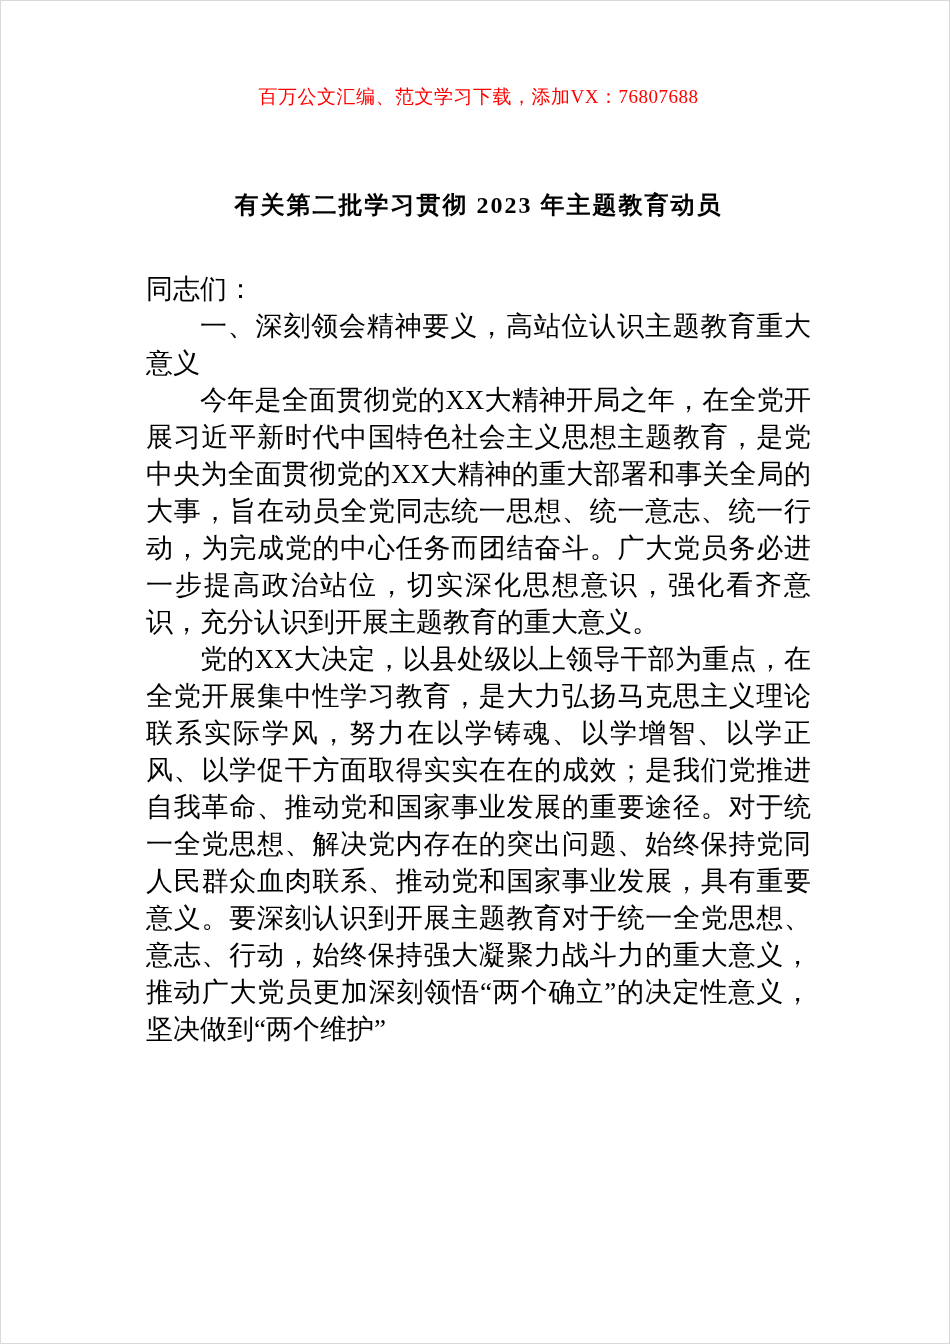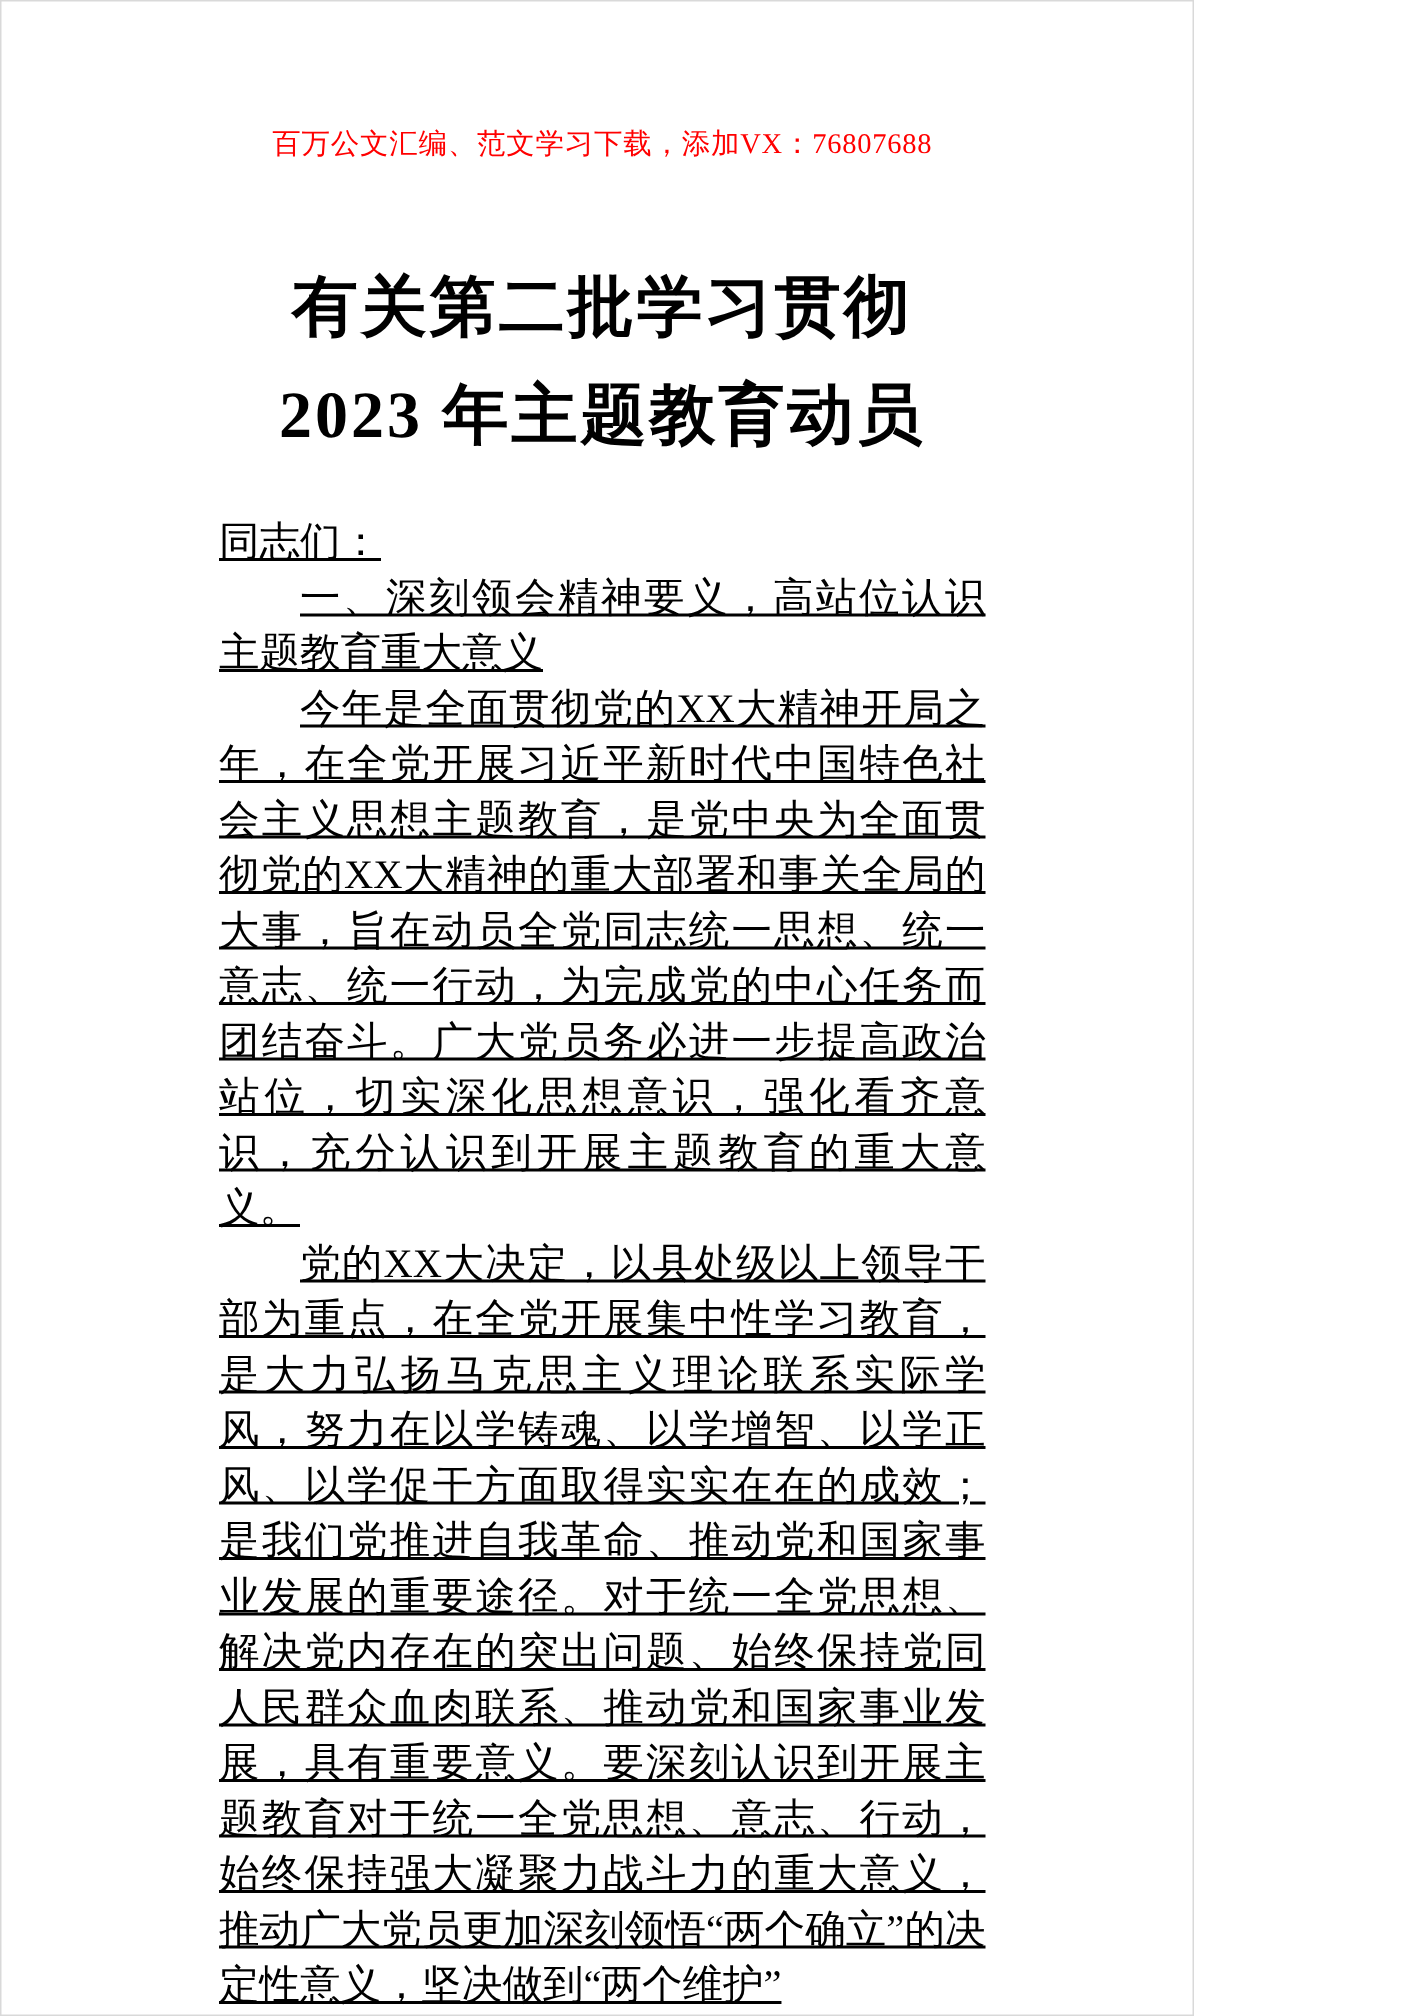--- a/index.html
+++ b/index.html
@@ -2,60 +2,59 @@
 <html><head>
 <meta charset="utf-8">
 <style>
   html, body {
     margin: 0;
     padding: 0;
     background: #ffffff;
   }
   .page {
     position: relative;
-    width: 796px;
+    width: 950px;
     height: 1344px;
     box-sizing: border-box;
     background: #ffffff;
     border: 1px solid #d9d9d9;
     padding: 84px 138px 40px 145px;
     font-family: "Liberation Serif", "DejaVu Serif", serif;
     color: #000000;
     overflow: hidden;
   }
   .notice {
     color: #ff0000;
     text-align: center;
     font-size: 19px;
     line-height: 1.25;
     letter-spacing: 0.5px;
   }
   .doc-title {
     margin: 60px 0 0 0;
-    font-size: 44px;
+    font-size: 24px;
     font-weight: bold;
     text-align: center;
     line-height: 72px;
     letter-spacing: 2px;
     color: #000000;
   }
   .doc-title .title-line {
     display: block;
   }
   .doc-body {
     margin-top: 30px;
     font-size: 27px;
     line-height: 37px;
     text-align: justify;
     text-justify: inter-ideograph;
   }
   .doc-body p {
     margin: 0;
     padding: 0;
-    text-decoration: underline;
   }
   .salutation {
     text-indent: 0;
   }
   .para {
     text-indent: 2em;
   }
 </style>
 </head>
 <body>

